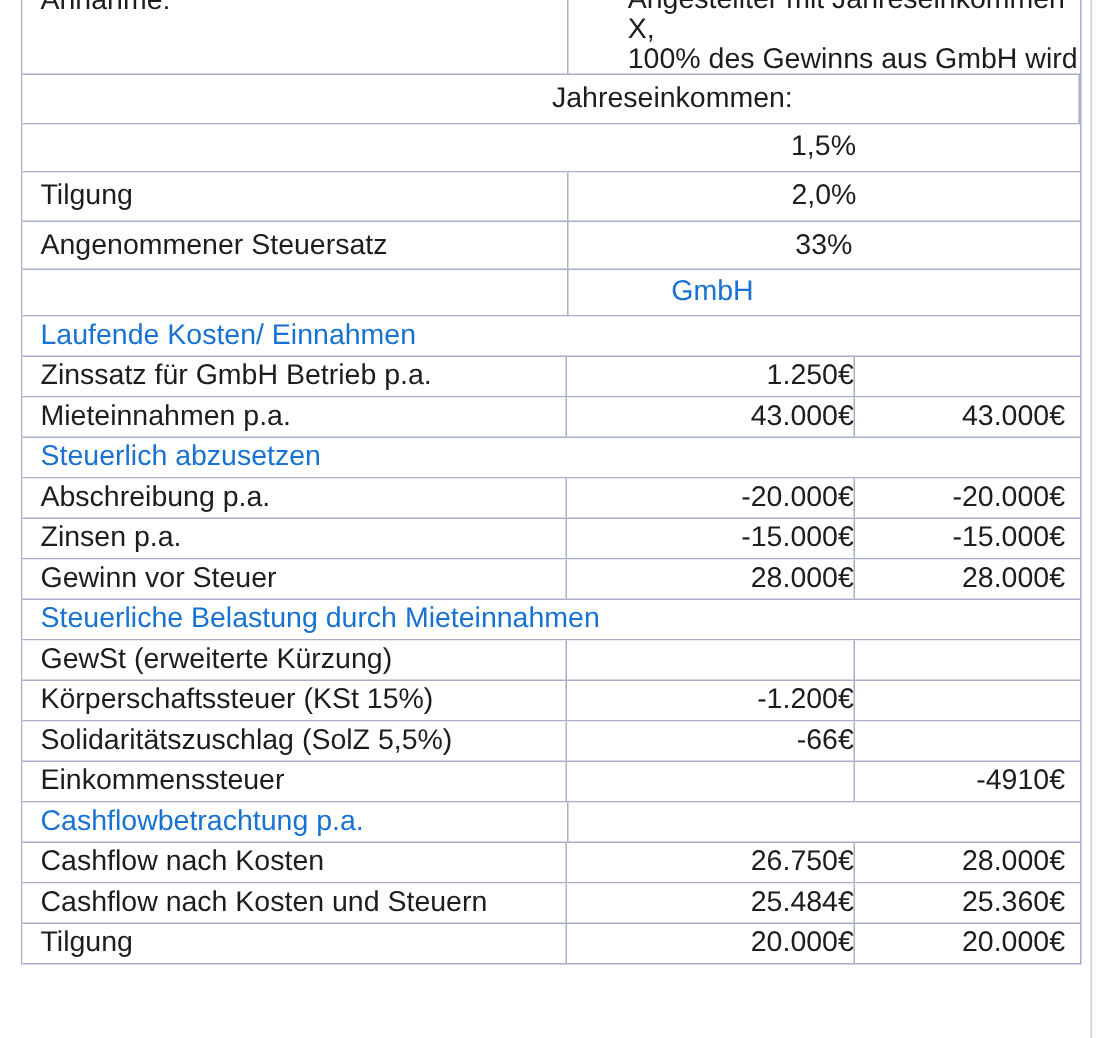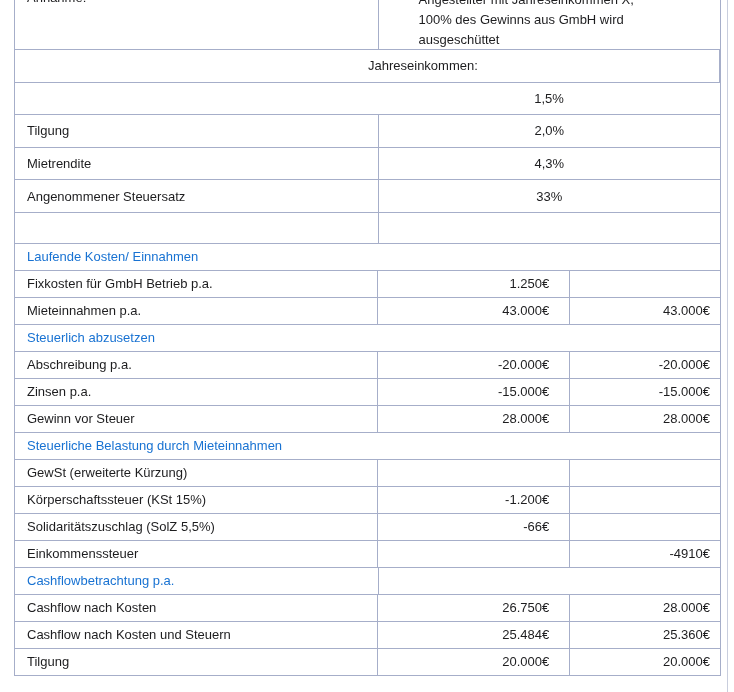--- a/index.html
+++ b/index.html
@@ -5,36 +5,36 @@
   :root{
     --ink:#1d1d1f;
     --blue:#1872d2;
     --bd:#a6aec9;
     --edge:#c9cedd;
     --bg:#ffffff;
   }
   html,body{margin:0;padding:0;background:var(--bg);}
   .viewport{
     position:relative;width:734px;height:692px;overflow:hidden;background:var(--bg);
-    font-family:"Liberation Sans", sans-serif;color:var(--ink);font-size:13px;
+    font-family:"Liberation Sans", sans-serif;color:var(--ink);font-size:19px;
   }
   .sheet{
     position:absolute;left:14px;top:-10px;width:707px;
     border-left:1px solid var(--bd);border-right:1px solid var(--bd);
     box-sizing:border-box;background:#fff;
   }
   .row{display:flex;box-sizing:border-box;border-bottom:1px solid var(--bd);background:#fff;}
   .cell{box-sizing:border-box;display:flex;align-items:center;overflow:hidden;white-space:nowrap;}
   .c1{width:364px;padding-left:12px;}
   .c2{width:192px;}
   .c3{width:150px;}
   .cm{width:342px;}       
   .cfull{width:706px;padding-left:12px;}
   .vr{border-right:1px solid var(--bd);}
-  .num{justify-content:flex-end;padding-right:20px;}
+  .num{justify-content:flex-end;padding-right:0;}
   .num3{justify-content:flex-end;padding-right:10px;}
   .ctr{justify-content:center;}
   .blue{color:var(--blue);}
   .h60{height:60px;}
   .h33{height:32.6px;justify-content:flex-end;}
   .h31{height:31px;}
   .h27{height:27px;}
   .vtop{align-items:flex-start;}
   .annahme-val{display:block;padding-left:40px;line-height:20px;white-space:normal;}
   .next-col-edge{position:absolute;left:727px;top:0;width:1px;height:692px;background:var(--edge);}
@@ -60,37 +60,34 @@
       <div class="cell c1 vr">Jahreseinkommen:</div>
     </div>
     <div class="row h33">
       <div class="cell cm ctr">1,5%</div>
     </div>
     <div class="row h33">
       <div class="cell c1 vr">Tilgung</div>
       <div class="cell cm ctr">2,0%</div>
     </div>
     <div class="row h33">
-      <div class="cell c1 vr">Mietrendite</div>
-      <div class="cell cm ctr">4,3%</div>
-    </div>
-    <div class="row h33">
       <div class="cell c1 vr">Angenommener Steuersatz</div>
       <div class="cell cm ctr">33%</div>
     </div>
 
     <div class="row h31">
       <div class="cell c1 vr"></div>
+      <div class="cell c2 ctr blue">GmbH</div>
     </div>
 
     <div class="row h27">
       <div class="cell cfull blue">Laufende Kosten/ Einnahmen</div>
     </div>
     <div class="row h27">
-      <div class="cell c1 vr">Fixkosten für GmbH Betrieb p.a.</div>
+      <div class="cell c1 vr">Zinssatz für GmbH Betrieb p.a.</div>
       <div class="cell c2 vr num">1.250€</div>
       <div class="cell c3 num3"></div>
     </div>
     <div class="row h27">
       <div class="cell c1 vr">Mieteinnahmen p.a.</div>
       <div class="cell c2 vr num">43.000€</div>
       <div class="cell c3 num3">43.000€</div>
     </div>
 
     <div class="row h27">

